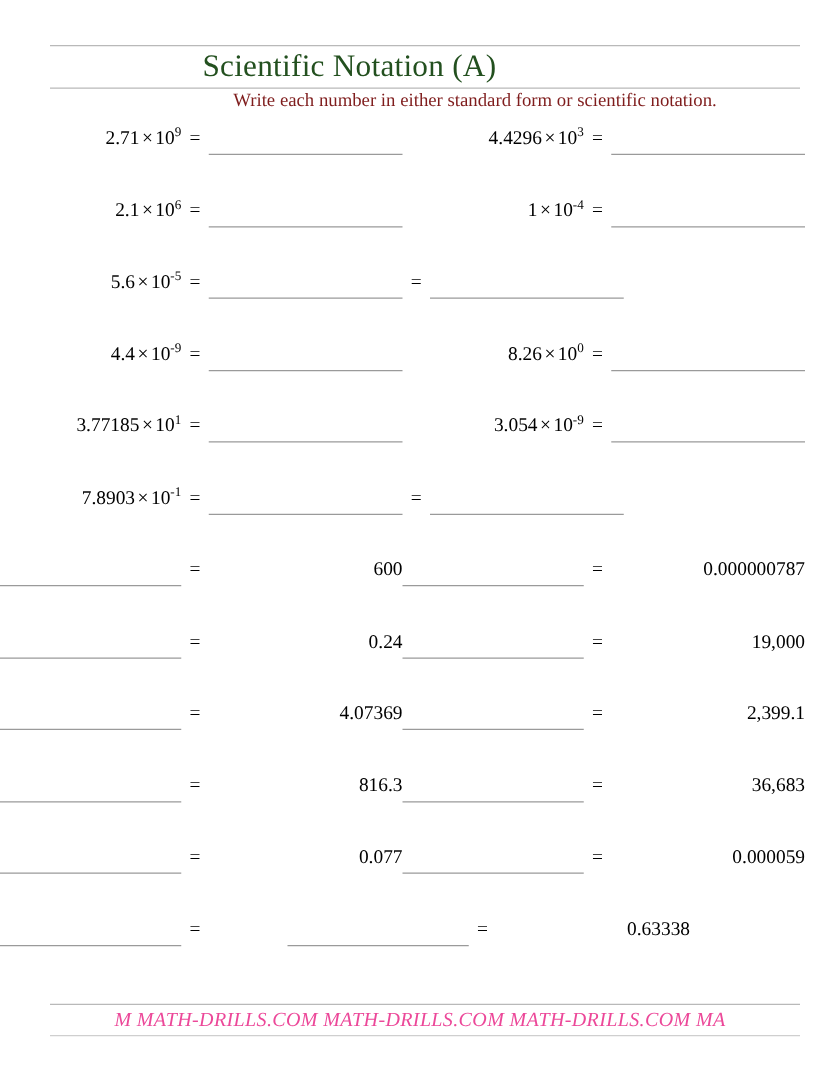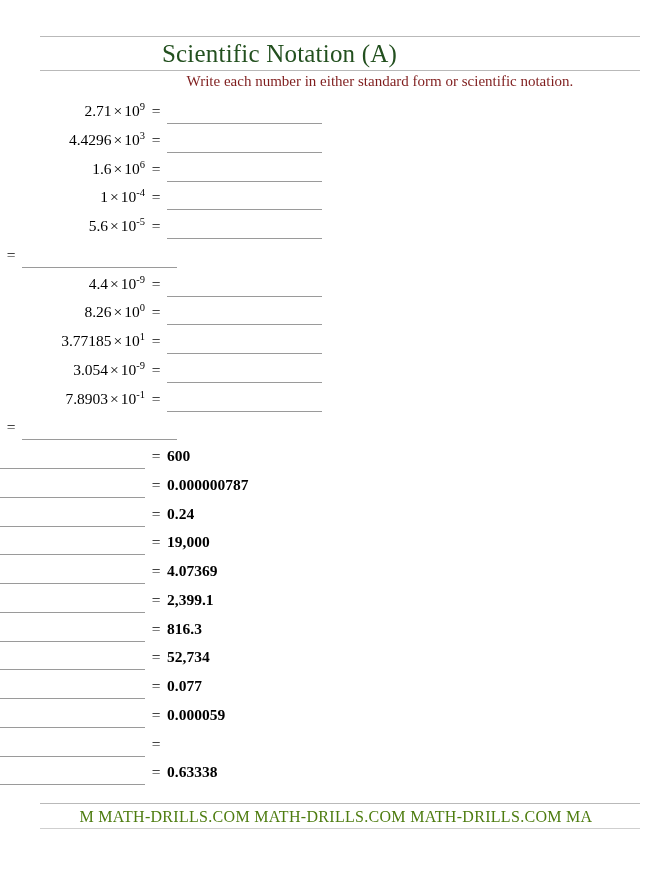--- a/index.html
+++ b/index.html
@@ -61,21 +61,20 @@
     position: absolute;
     left: 0;
     top: 96px;
     width: 672px;
   }
   .row {
     display: flex;
     width: 552px;
     height: 57.5px;
     align-items: flex-start;
-    flex-direction: column;
   }
   .cell {
     width: 336px;
     height: 57.5px;
     position: relative;
     display: flex;
     align-items: flex-start;
   }
 
   
@@ -109,40 +108,40 @@
 
   
   .blank-lead {
     width: 145px;
     height: 23px;
     border-bottom: 1px solid #9a9a9a;
     margin-top: 4px;
   }
   .val {
     width: 155px;
-    text-align: left;
+    text-align: right;
     font-size: 15.5px;
     line-height: 22px;
     padding-top: 4px;
     white-space: nowrap;
-    font-weight: bold;
   }
 
   
   .footer {
     position: absolute;
     left: 0;
     top: 806px;
     width: 672px;
     text-align: center;
     font-size: 16px;
     line-height: 21px;
-    color: #4d7c0f;
+    color: #ec4899;
     letter-spacing: .3px;
     white-space: nowrap;
+    font-style: italic;
   }
 </style>
 </head>
 <body>
 
 <div class="sheet">
 
   <div class="rule rule-top"></div>
 
   <div class="title">Scientific Notation (A)</div>
@@ -159,21 +158,21 @@
           <div class="blank"></div>
         </div>
         <div class="cell">
           <div class="expr"><span>4.4296</span><span class="times">×</span><span>10</span><sup>3</sup></div>
           <div class="eq">=</div>
           <div class="blank"></div>
         </div>
       </div>
       <div class="row">
         <div class="cell">
-          <div class="expr"><span>1.6</span><span class="times">×</span><span>10</span><sup>6</sup></div>
+          <div class="expr"><span>2.1</span><span class="times">×</span><span>10</span><sup>6</sup></div>
           <div class="eq">=</div>
           <div class="blank"></div>
         </div>
         <div class="cell">
           <div class="expr"><span>1</span><span class="times">×</span><span>10</span><sup>-4</sup></div>
           <div class="eq">=</div>
           <div class="blank"></div>
         </div>
       </div>
       <div class="row">
@@ -260,21 +259,21 @@
       </div>
       <div class="row">
         <div class="cell">
           <div class="blank-lead"></div>
           <div class="eq">=</div>
           <div class="val">816.3</div>
         </div>
         <div class="cell">
           <div class="blank-lead"></div>
           <div class="eq">=</div>
-          <div class="val">52,734</div>
+          <div class="val">36,683</div>
         </div>
       </div>
       <div class="row">
         <div class="cell">
           <div class="blank-lead"></div>
           <div class="eq">=</div>
           <div class="val">0.077</div>
         </div>
         <div class="cell">
           <div class="blank-lead"></div>

